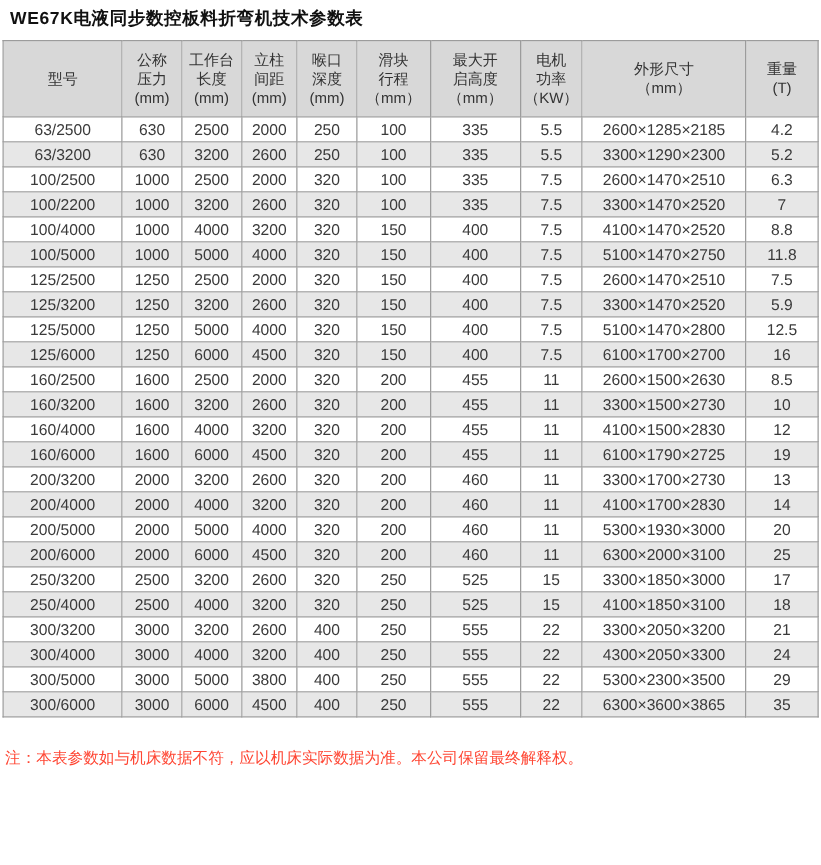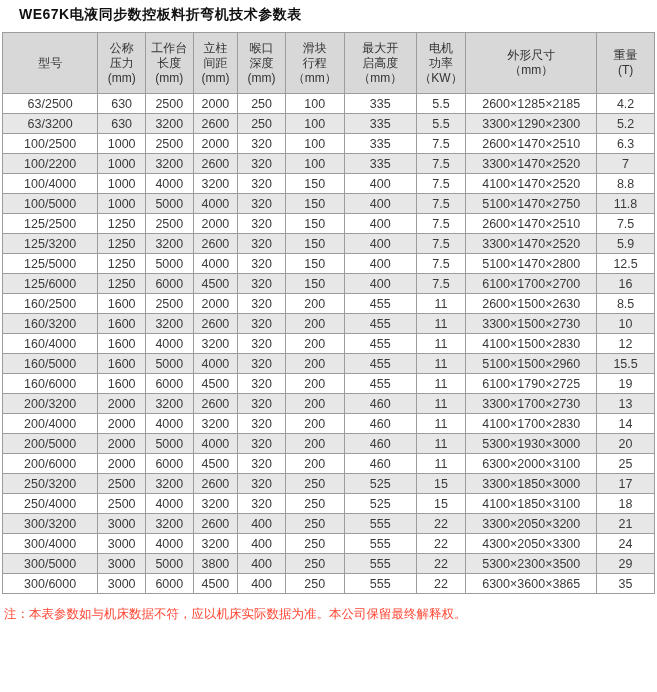--- a/index.html
+++ b/index.html
@@ -7,21 +7,21 @@
     margin: 0; padding: 0;
     width: 657px; height: 692px;
     background: #ffffff;
     font-family: "Liberation Sans", "DejaVu Sans", sans-serif;
   }
   .page { padding: 4px 2px 0 2px; }
   .title {
     font-size: 14px;
     font-weight: bold;
     color: #111111;
-    margin: 2px 0 8px 17px;
+    margin: 2px 0 8px 6px;
     letter-spacing: 0.5px;
   }
   table.spec {
     border-collapse: collapse;
     table-layout: fixed;
     width: 653px;
   }
   table.spec th, table.spec td {
     border: 1px solid #9c9c9c;
     text-align: center;
@@ -41,21 +41,21 @@
   table.spec tbody td {
     height: 20px;
     font-size: 12.5px;
     color: #3a3a3a;
     background: #ffffff;
   }
   table.spec tbody tr:nth-child(even) td { background: #e7e7e7; }
   .footnote {
     color: #ff4633;
     font-size: 12.5px;
-    margin: 12px 0 0 2px;
+    margin: 24px 0 0 2px;
   }
 </style>
 </head>
 <body>
 
 <div class="page">
   <div class="title">WE67K电液同步数控板料折弯机技术参数表</div>
 
   <table class="spec">
     <colgroup>
@@ -235,32 +235,20 @@
           <td>4000</td>
           <td>3200</td>
           <td>320</td>
           <td>200</td>
           <td>455</td>
           <td>11</td>
           <td>4100×1500×2830</td>
           <td>12</td>
         </tr>
         <tr>
-          <td>160/5000</td>
-          <td>1600</td>
-          <td>5000</td>
-          <td>4000</td>
-          <td>320</td>
-          <td>200</td>
-          <td>455</td>
-          <td>11</td>
-          <td>5100×1500×2960</td>
-          <td>15.5</td>
-        </tr>
-        <tr>
           <td>160/6000</td>
           <td>1600</td>
           <td>6000</td>
           <td>4500</td>
           <td>320</td>
           <td>200</td>
           <td>455</td>
           <td>11</td>
           <td>6100×1790×2725</td>
           <td>19</td>

